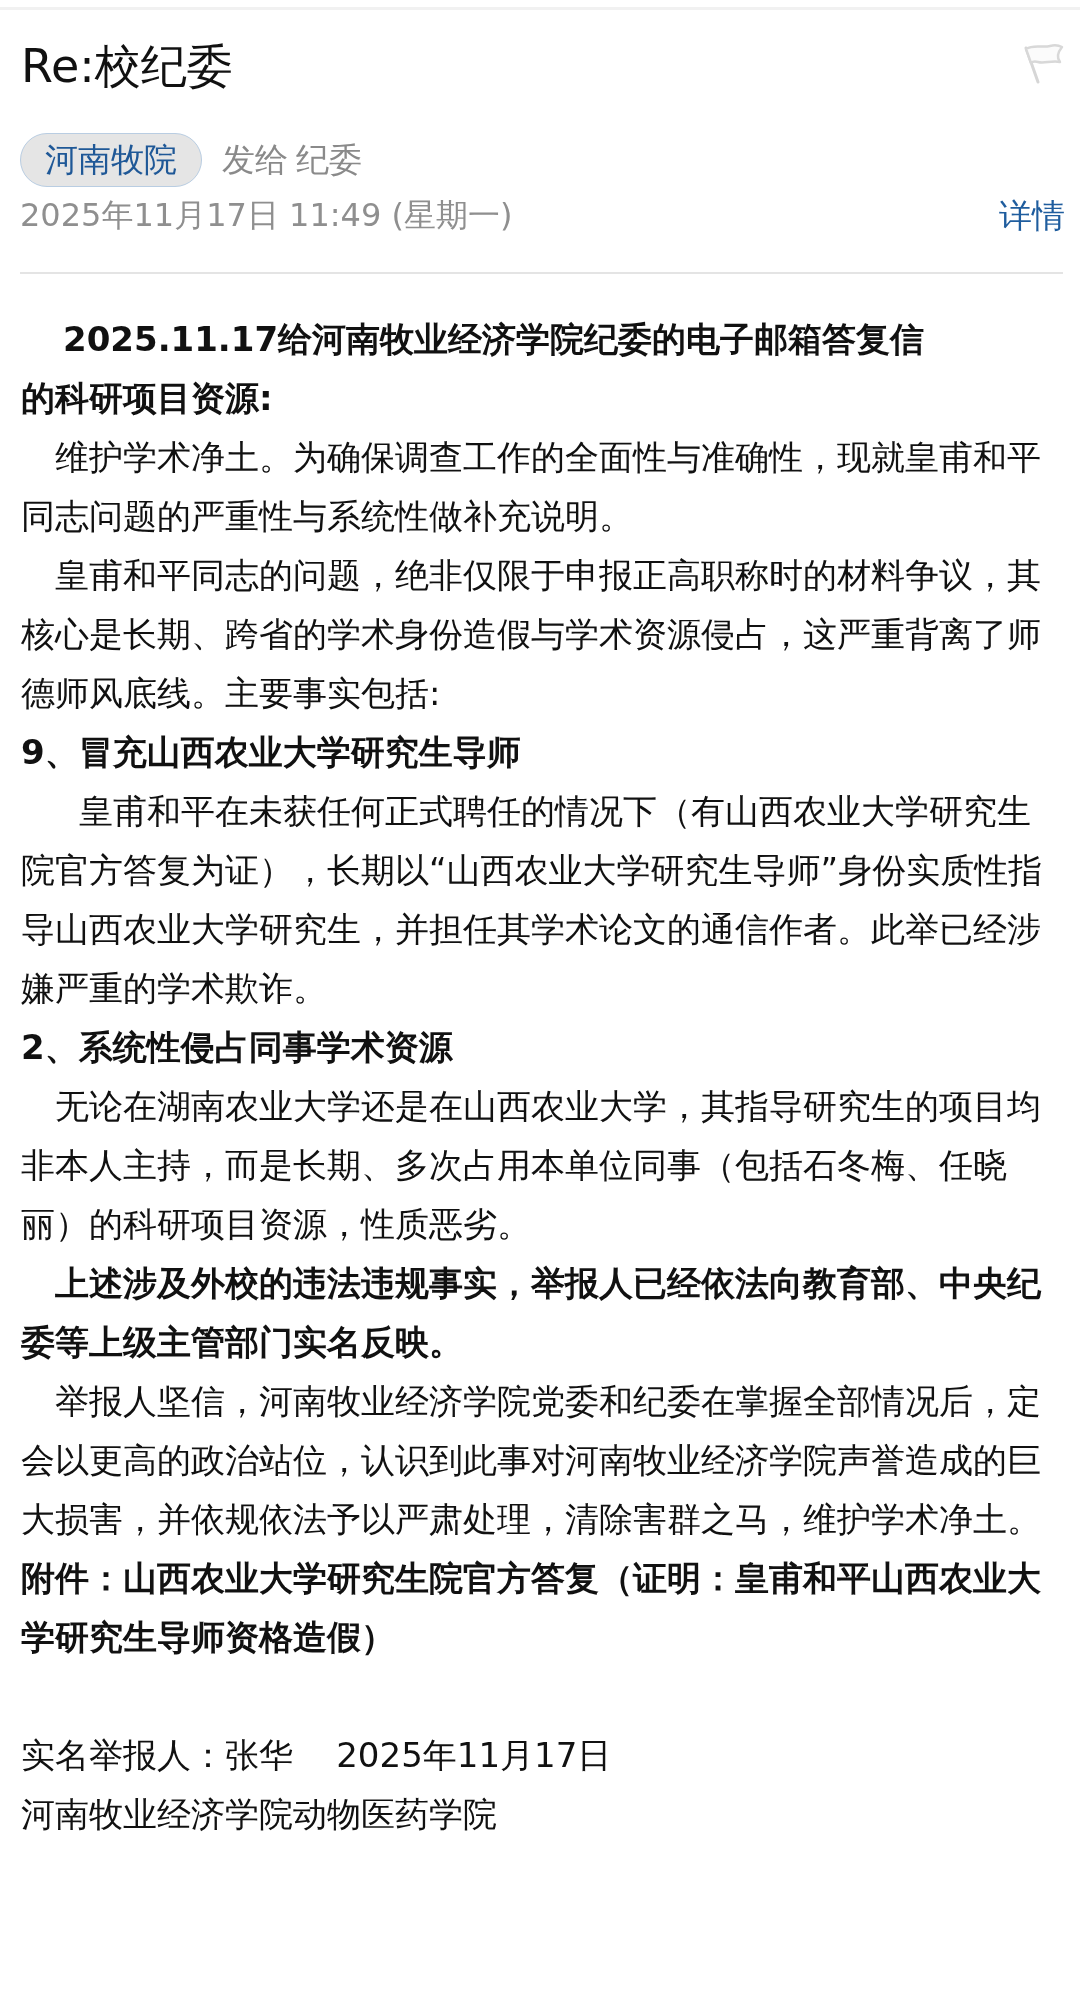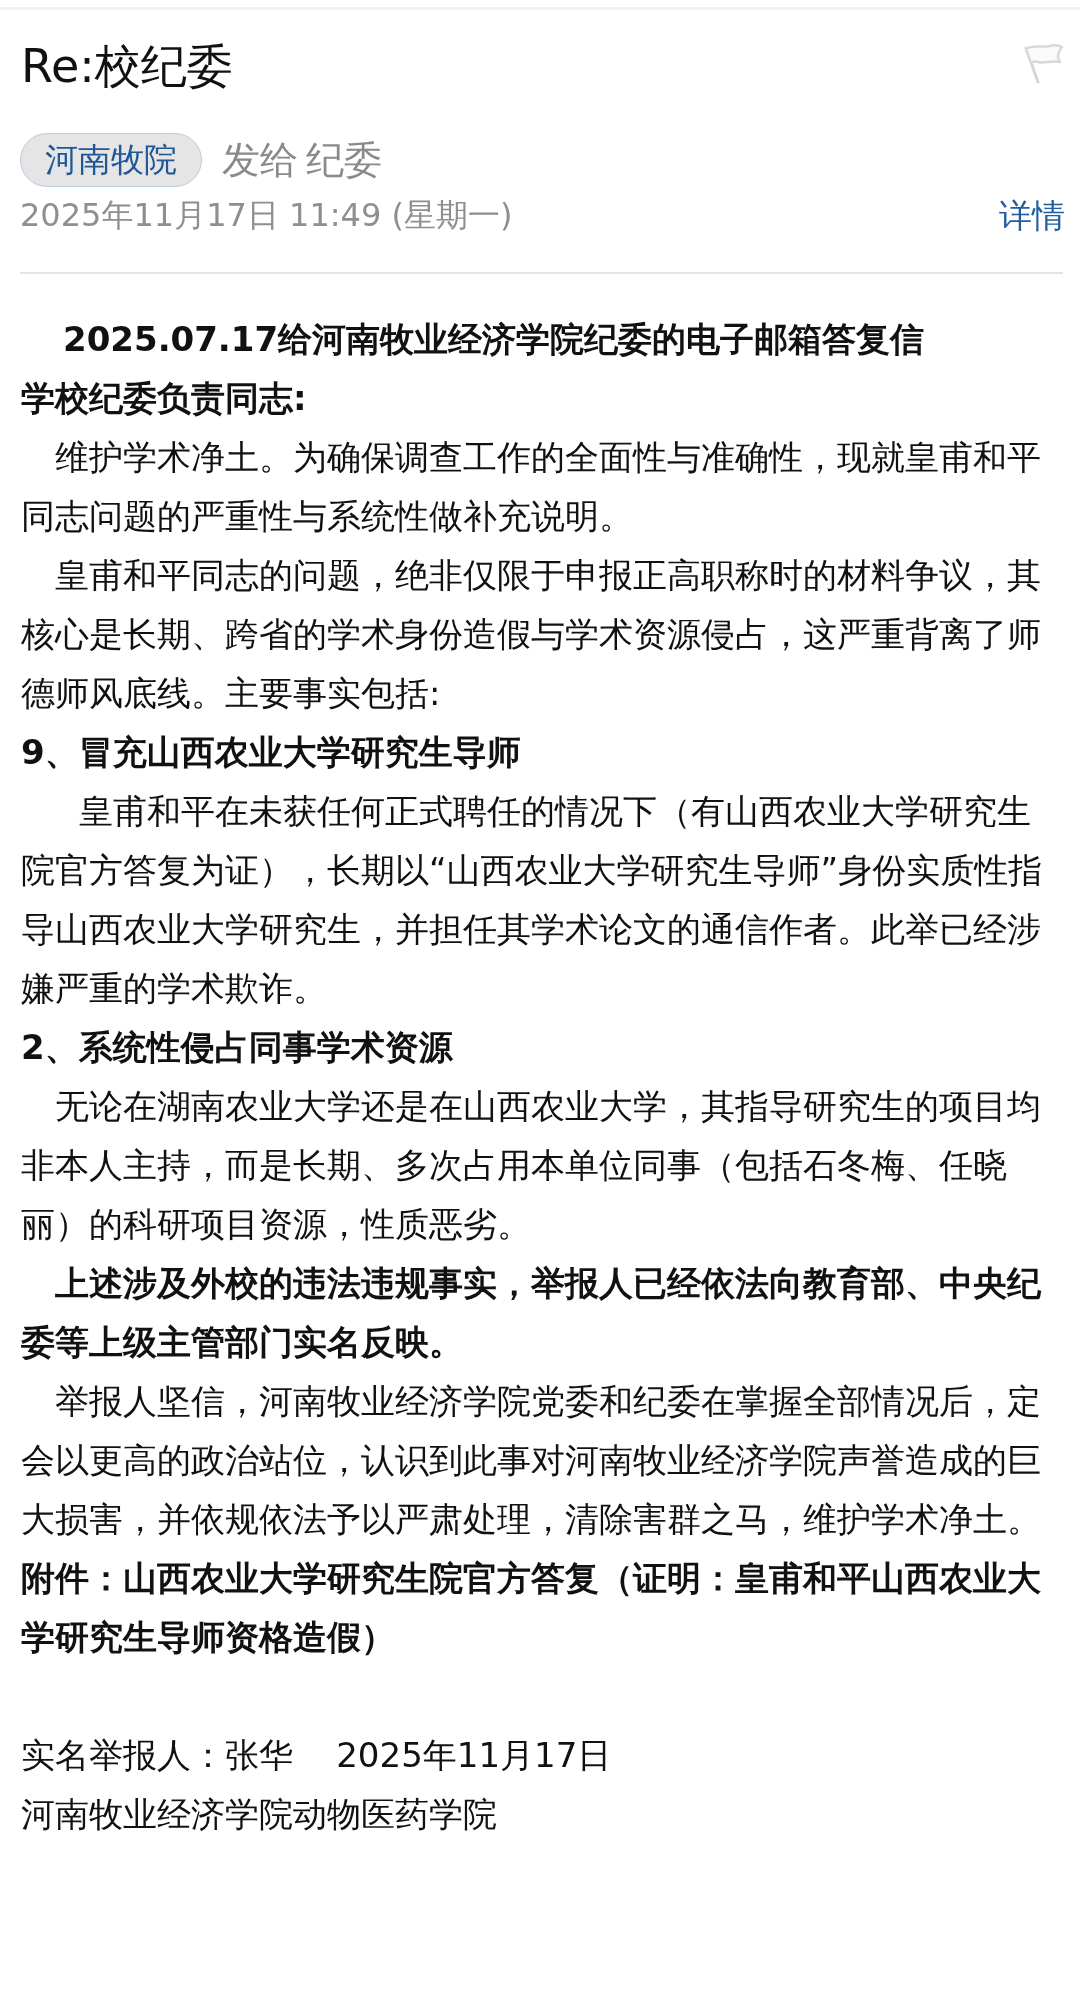--- a/index.html
+++ b/index.html
@@ -52,21 +52,21 @@
     color: #1f5897;
     font-size: 33px;
     line-height: 52px;
     display: inline-flex;
     align-items: center;
     cursor: pointer;
     box-sizing: content-box;
   }
   .to-label {
     margin-left: 20px;
-    font-size: 38px;
+    font-size: 33px;
     color: #8a8a8a;
   }
   .to-label span + span { margin-left: 8px; }
   .date-row {
     position: absolute;
     left: 20px; top: 193px;
     font-size: 32px;
     line-height: 44px;
     color: #8f8f8f;
   }
@@ -124,22 +124,22 @@
   </span>
 </div>
 
 <div class="date-row">2025年11月17日 11:49 (星期一)</div>
 
 <div class="details-link">详情</div>
 
 <div class="divider"></div>
 
 <div class="mail-body">
-  <p class="b center-title">2025.07.17给河南牧业经济学院纪委的电子邮箱答复信</p>
-  <p class="b">学校纪委负责同志:</p>
+  <p class="b center-title">2025.11.17给河南牧业经济学院纪委的电子邮箱答复信</p>
+  <p class="b">的科研项目资源:</p>
   <p class="indent-1">维护学术净土。为确保调查工作的全面性与准确性，现就皇甫和平同志问题的严重性与系统性做补充说明。</p>
   <p class="indent-1">皇甫和平同志的问题，绝非仅限于申报正高职称时的材料争议，其核心是长期、跨省的学术身份造假与学术资源侵占，这严重背离了师德师风底线。主要事实包括:</p>
   <p class="b">9、冒充山西农业大学研究生导师</p>
   <p class="indent-2">皇甫和平在未获任何正式聘任的情况下（有山西农业大学研究生院官方答复为证），长期以“山西农业大学研究生导师”身份实质性指导山西农业大学研究生，并担任其学术论文的通信作者。此举已经涉嫌严重的学术欺诈。</p>
   <p class="b">2、系统性侵占同事学术资源</p>
   <p class="indent-1">无论在湖南农业大学还是在山西农业大学，其指导研究生的项目均非本人主持，而是长期、多次占用本单位同事（包括石冬梅、任晓丽）的科研项目资源，性质恶劣。</p>
   <p class="b indent-1">上述涉及外校的违法违规事实，举报人已经依法向教育部、中央纪委等上级主管部门实名反映。</p>
   <p class="indent-1">举报人坚信，河南牧业经济学院党委和纪委在掌握全部情况后，定会以更高的政治站位，认识到此事对河南牧业经济学院声誉造成的巨大损害，并依规依法予以严肃处理，清除害群之马，维护学术净土。</p>
   <p class="b">附件：山西农业大学研究生院官方答复（证明：皇甫和平山西农业大学研究生导师资格造假）</p>
   <div class="blank"></div>

